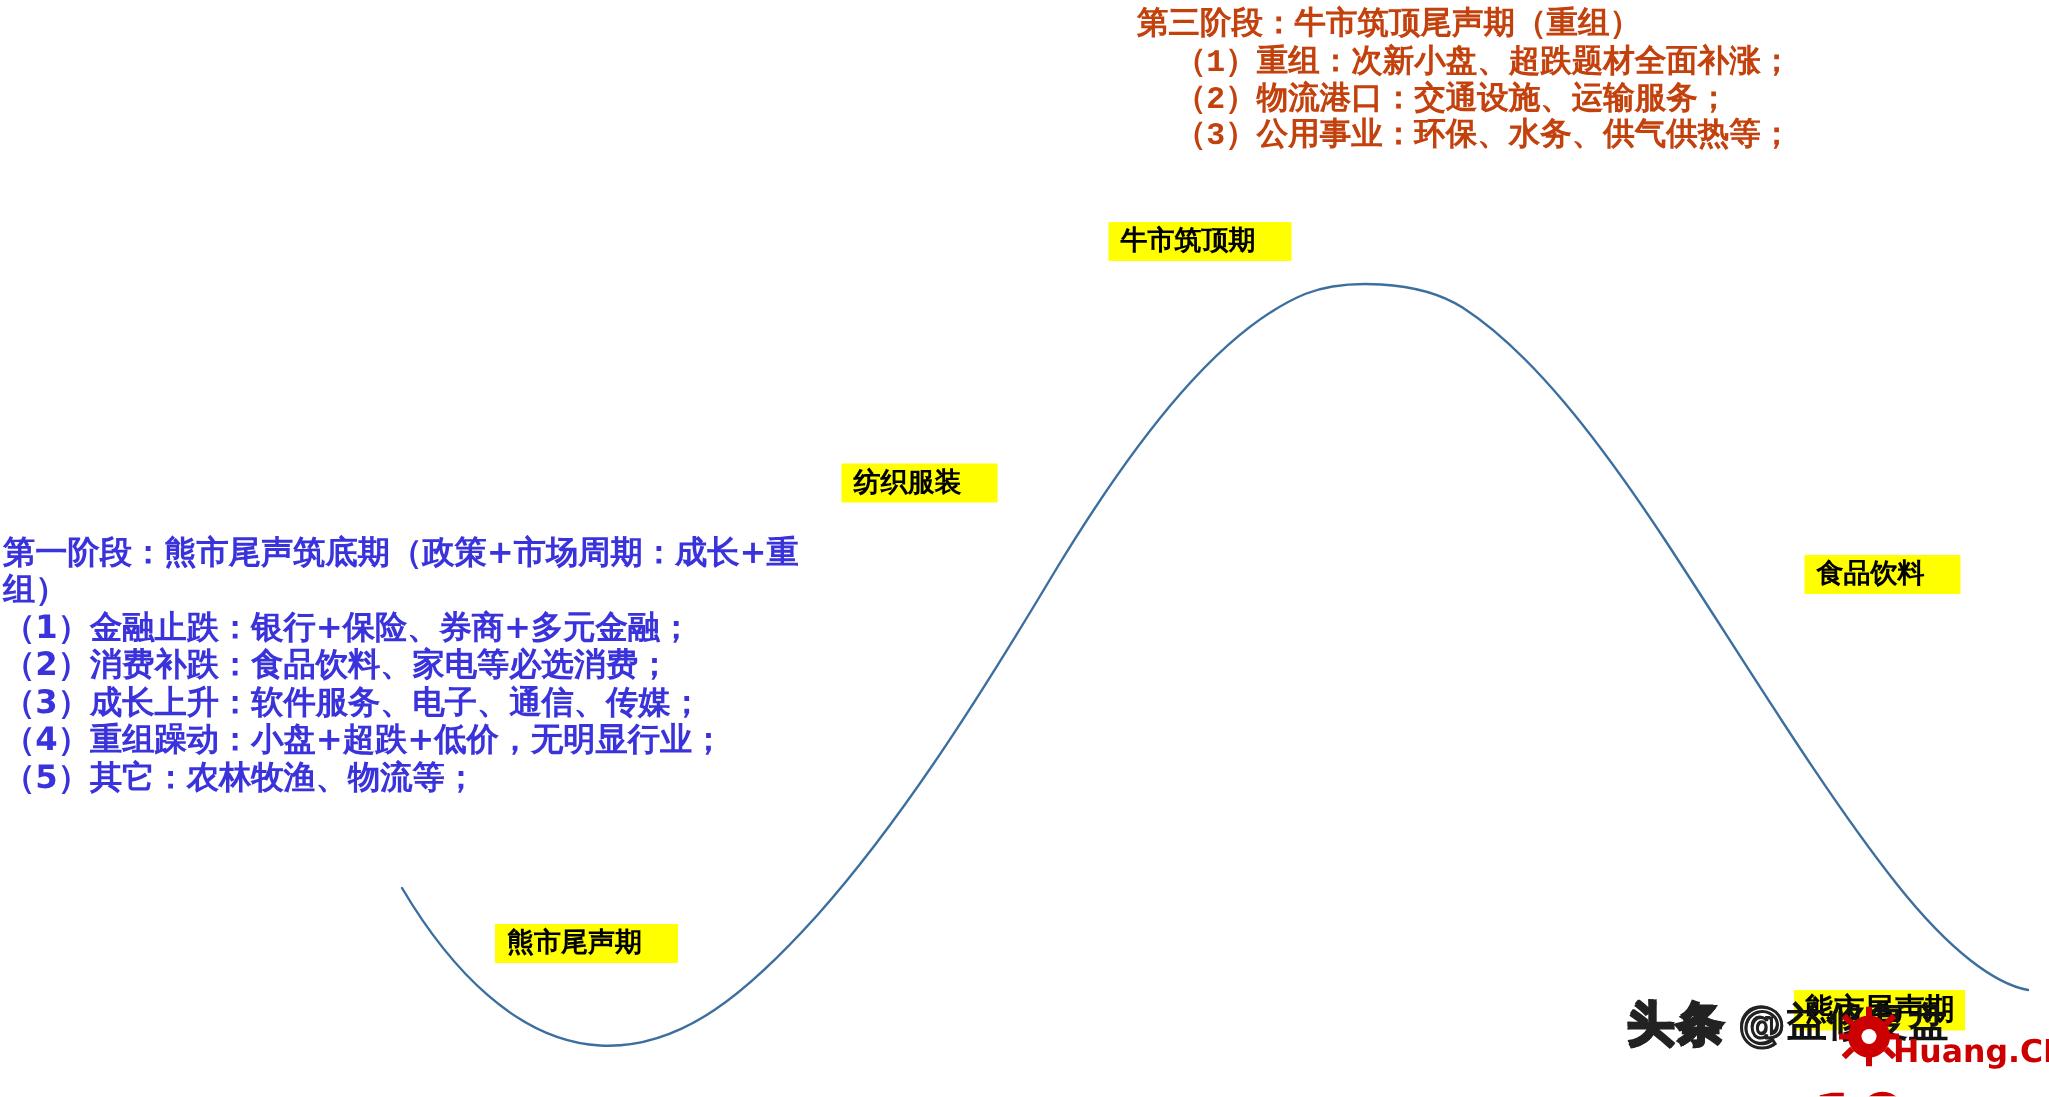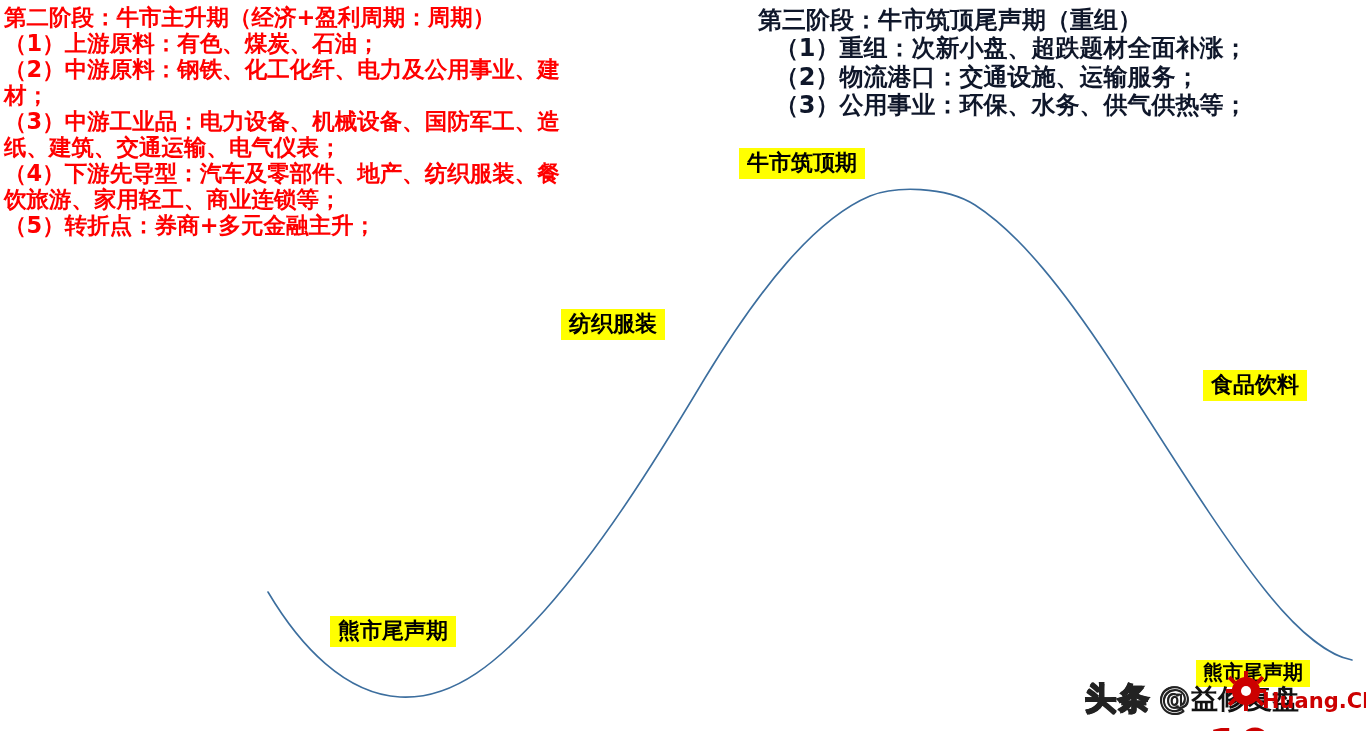--- a/index.html
+++ b/index.html
@@ -37,23 +37,24 @@
     left: 4px;
     top: 4px;
     width: 570px;
     font-size: 22.5px;
     color: #FF0000;
   }
   .stage3 {
     left: 758px;
     top: 6px;
     width: 540px;
-    font-size: 24px;
-    color: #0f172a;
+    font-size: 21px;
+    color: #c2410c;
     line-height: 1.18;
+    font-family: Liberation Mono, monospace;
   }
   .stage1 {
     left: 2px;
     top: 357px;
     width: 570px;
     font-size: 21.5px;
     color: #3A33DB;
     line-height: 1.16;
   }
   .stage4 {
@@ -62,39 +63,39 @@
     width: 580px;
     font-size: 19.5px;
     color: #8438A8;
     line-height: 1.20;
   }
   .hl {
     position: absolute;
     background: #FFFF00;
     color: #000000;
     font-weight: bold;
-    font-size: 22px;
-    padding: 3px 8px 4px 8px;
+    font-size: 18px;
+    padding: 3px 24px 4px 8px;
     line-height: 1.08;
     white-space: nowrap;
   }
   .hl-top      { left: 739px; top: 148px; }
   .hl-rise     { left: 561px; top: 309px; }
   .hl-fall     { left: 1203px; top: 370px; }
   .hl-bottom   { left: 330px; top: 616px; }
   .hl-hidden   { left: 1196px; top: 660px; font-size: 20px; padding: 2px 7px 3px 7px; }
 
   
   .wm {
     position: absolute;
     left: 1085px;
     top: 668px;
     height: 60px;
     display: flex;
-    align-items: center;
+    align-items: flex-start;
     pointer-events: none;
   }
   .wm-toutiao {
     font-size: 31px;
     font-weight: bold;
     color: #ffffff;
     -webkit-text-stroke: 2px #222222;
     text-shadow: 0 0 1px #222, 1px 1px 0 #222, -1px -1px 0 #222;
     letter-spacing: 2px;
     line-height: 1;
@@ -161,32 +162,32 @@
              C 300 646, 345 694, 400 697
              C 455 700, 500 660, 545 610
              C 600 548, 650 470, 705 378
              C 760 288, 815 219, 870 196
              C 895 186, 945 186, 975 205
              C 1020 234, 1065 292, 1110 360
              C 1160 436, 1215 527, 1265 590
              C 1300 634, 1330 656, 1352 660" fill="none" stroke="#3C6E9E" stroke-width="1.6" stroke-linecap="round"></path>
   </svg>
 
-  <div class="txtblock stage2">第二阶段：牛市主升期（经济+盈利周期：周期）
-（1）上游原料：有色、煤炭、石油；
-（2）中游原料：钢铁、化工化纤、电力及公用事业、建材；
-（3）中游工业品：电力设备、机械设备、国防军工、造纸、建筑、交通运输、电气仪表；
-（4）下游先导型：汽车及零部件、地产、纺织服装、餐饮旅游、家用轻工、商业连锁等；
-（5）转折点：券商+多元金融主升；</div>
 
   <div class="txtblock stage3">第三阶段：牛市筑顶尾声期（重组）
   （1）重组：次新小盘、超跌题材全面补涨；
   （2）物流港口：交通设施、运输服务；
   （3）公用事业：环保、水务、供气供热等；</div>
 
+  <div class="txtblock stage1">第一阶段：熊市尾声筑底期（政策+市场周期：成长+重组）
+（1）金融止跌：银行+保险、券商+多元金融；
+（2）消费补跌：食品饮料、家电等必选消费；
+（3）成长上升：软件服务、电子、通信、传媒；
+（4）重组躁动：小盘+超跌+低价，无明显行业；
+（5）其它：农林牧渔、物流等；</div>
 
 
   <div class="hl hl-top">牛市筑顶期</div>
 
   <div class="hl hl-rise">纺织服装</div>
 
   <div class="hl hl-fall">食品饮料</div>
 
   <div class="hl hl-bottom">熊市尾声期</div>
 

